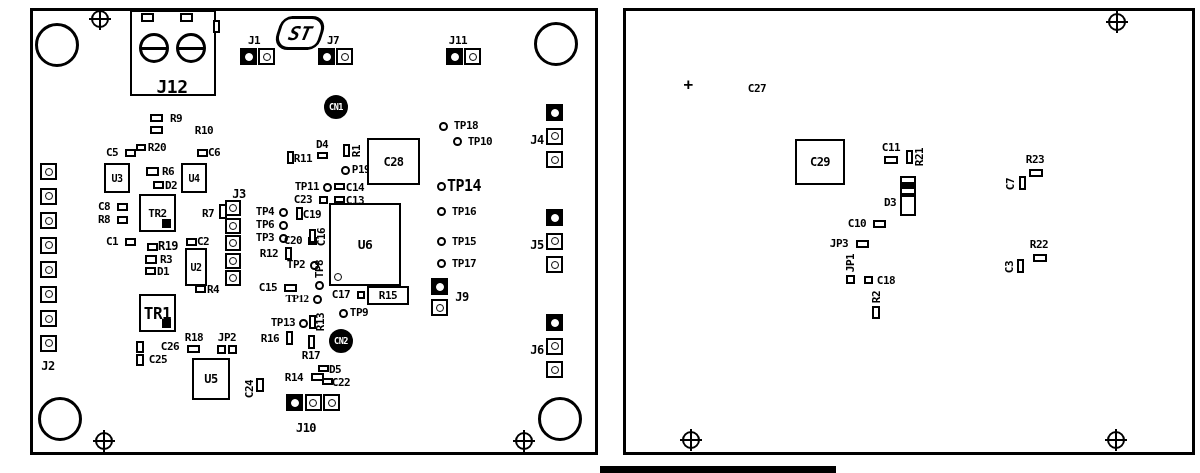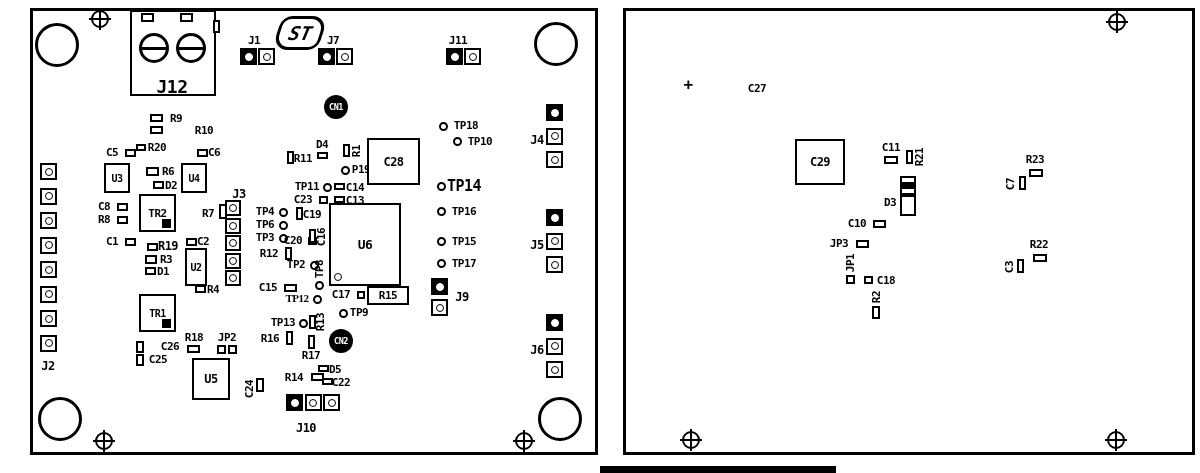--- a/index.html
+++ b/index.html
@@ -150,21 +150,21 @@
     <div class="smd" style="left: 145px; top: 255px; width: 12px; height: 9px;"></div>
     <div class="lbl" style="left: 166px; top: 259px; font-size: 11px; transform: translate(-50%, -50%) rotate(0deg);">R3</div>
     <div class="smd" style="left: 145px; top: 267px; width: 11px; height: 8px;"></div>
     <div class="lbl" style="left: 163px; top: 271px; font-size: 11px; transform: translate(-50%, -50%) rotate(0deg);">D1</div>
     <div class="boxc" style="left: 185px; top: 248px; width: 22px; height: 38px;">
       <span class="boxlbl" style="font-size: 10px;">U2</span>
     </div>
     <div class="smd" style="left: 195px; top: 285px; width: 11px; height: 8px;"></div>
     <div class="lbl" style="left: 213px; top: 289px; font-size: 11px; transform: translate(-50%, -50%) rotate(0deg);">R4</div>
     <div class="boxc" style="left: 139px; top: 294px; width: 37px; height: 38px;">
-      <span class="boxlbl" style="font-size: 10px;">TR1</span>
+      <span class="boxlbl" style="font-size: 16px;">TR1</span>
     </div>
     <div class="smd smdf" style="left: 162px; top: 319px; width: 9px; height: 9px;"></div>
     <div class="smd" style="left: 136px; top: 341px; width: 8px; height: 12px;"></div>
     <div class="lbl" style="left: 158px; top: 346px; font-size: 11px; transform: translate(-50%, -50%) rotate(0deg); margin-left: 12px;">C26</div>
     <div class="smd" style="left: 136px; top: 354px; width: 8px; height: 12px;"></div>
     <div class="lbl" style="left: 158px; top: 359px; font-size: 11px; transform: translate(-50%, -50%) rotate(0deg);">C25</div>
     <div class="lbl" style="left: 194px; top: 337px; font-size: 11px; transform: translate(-50%, -50%) rotate(0deg);">R18</div>
     <div class="smd" style="left: 187px; top: 345px; width: 13px; height: 8px;"></div>
     <div class="lbl" style="left: 227px; top: 337px; font-size: 11px; transform: translate(-50%, -50%) rotate(0deg);">JP2</div>
     <div class="smd" style="left: 217px; top: 345px; width: 9px; height: 9px;"></div>

